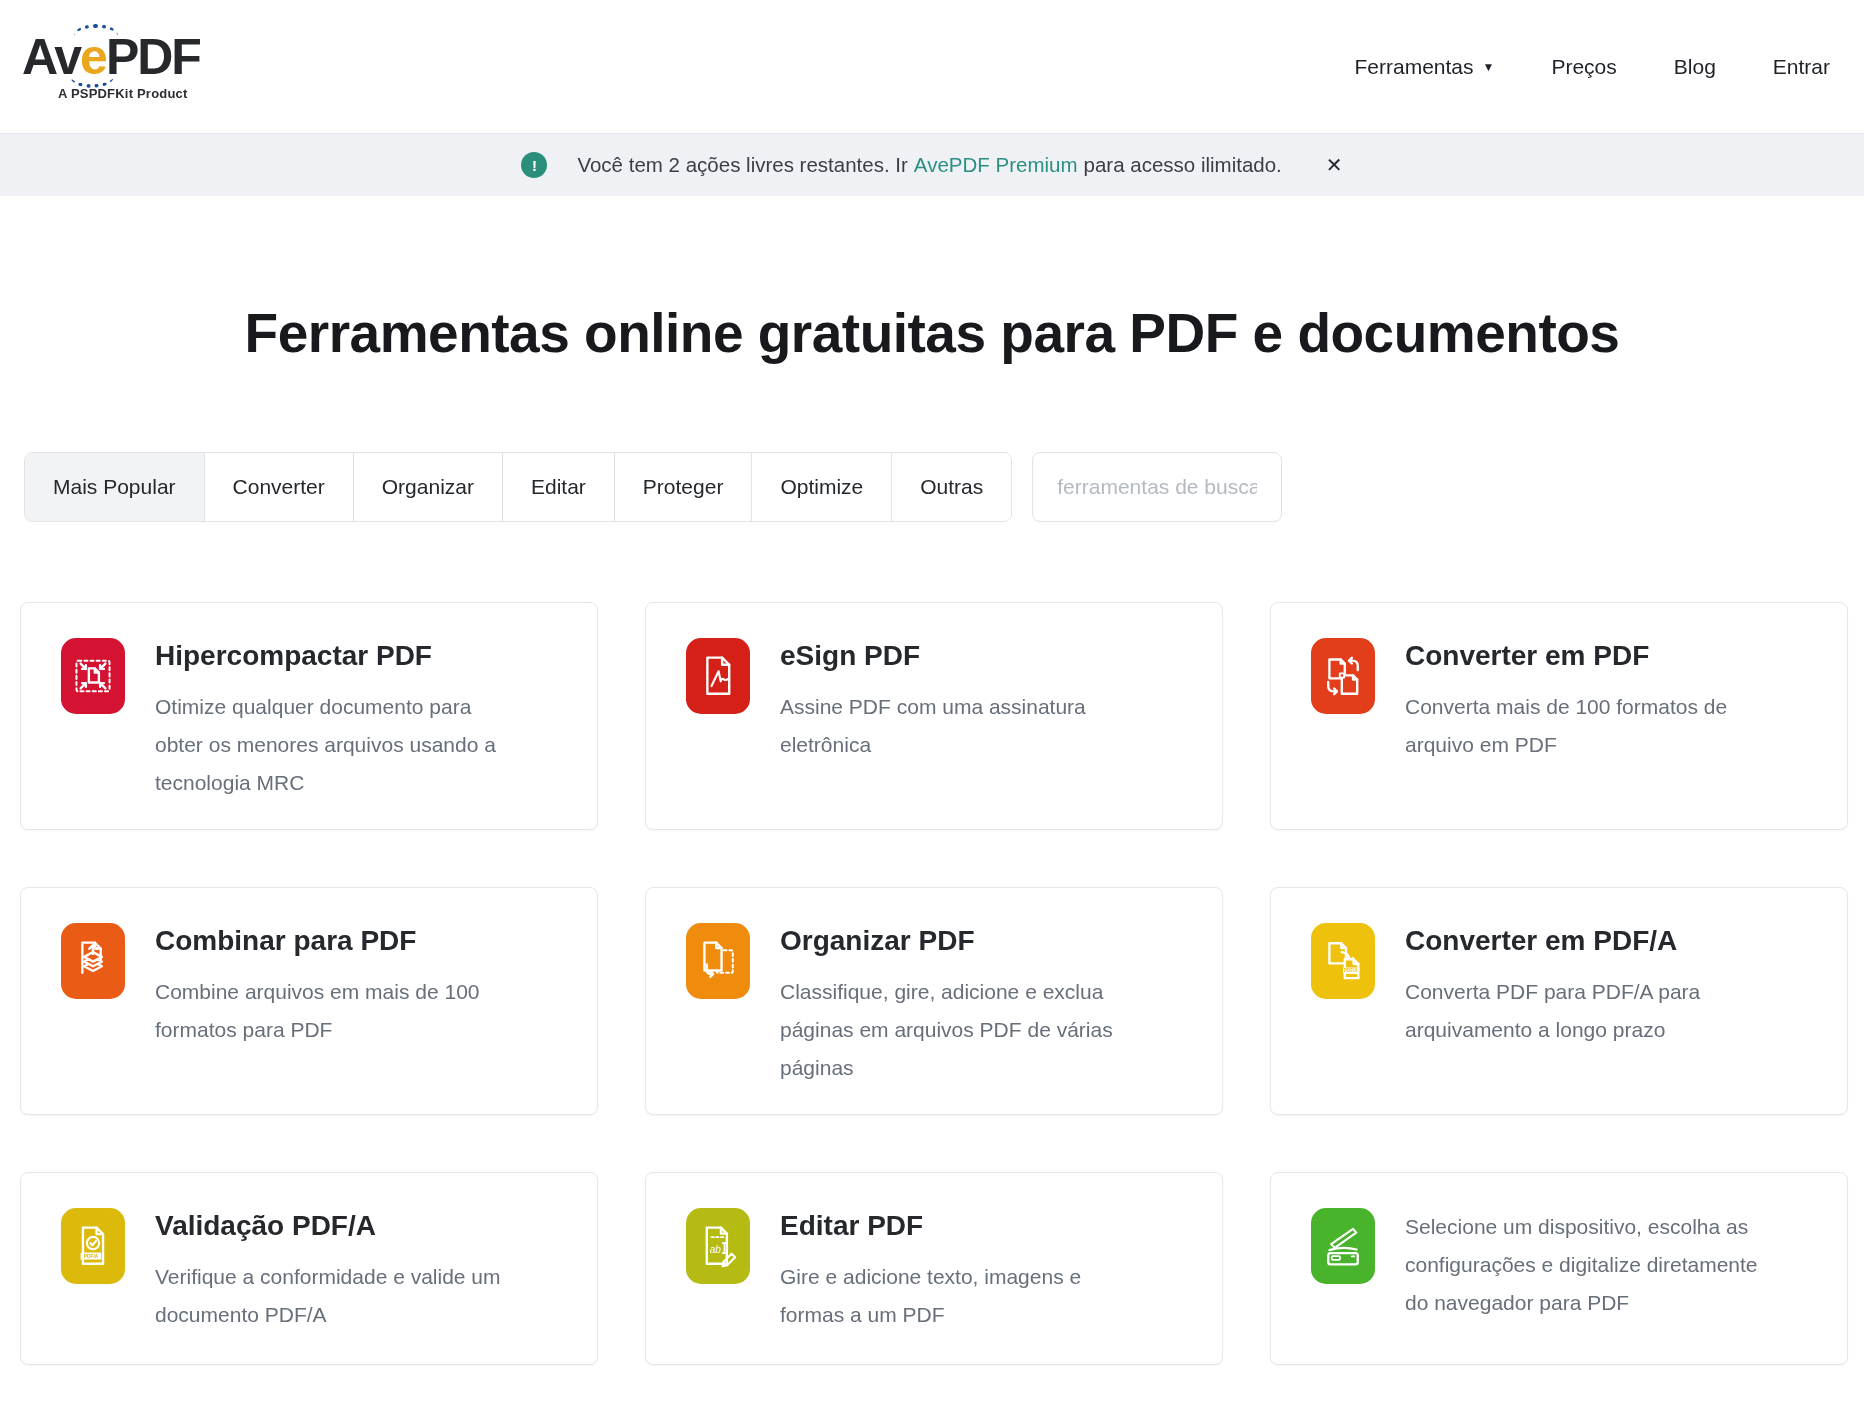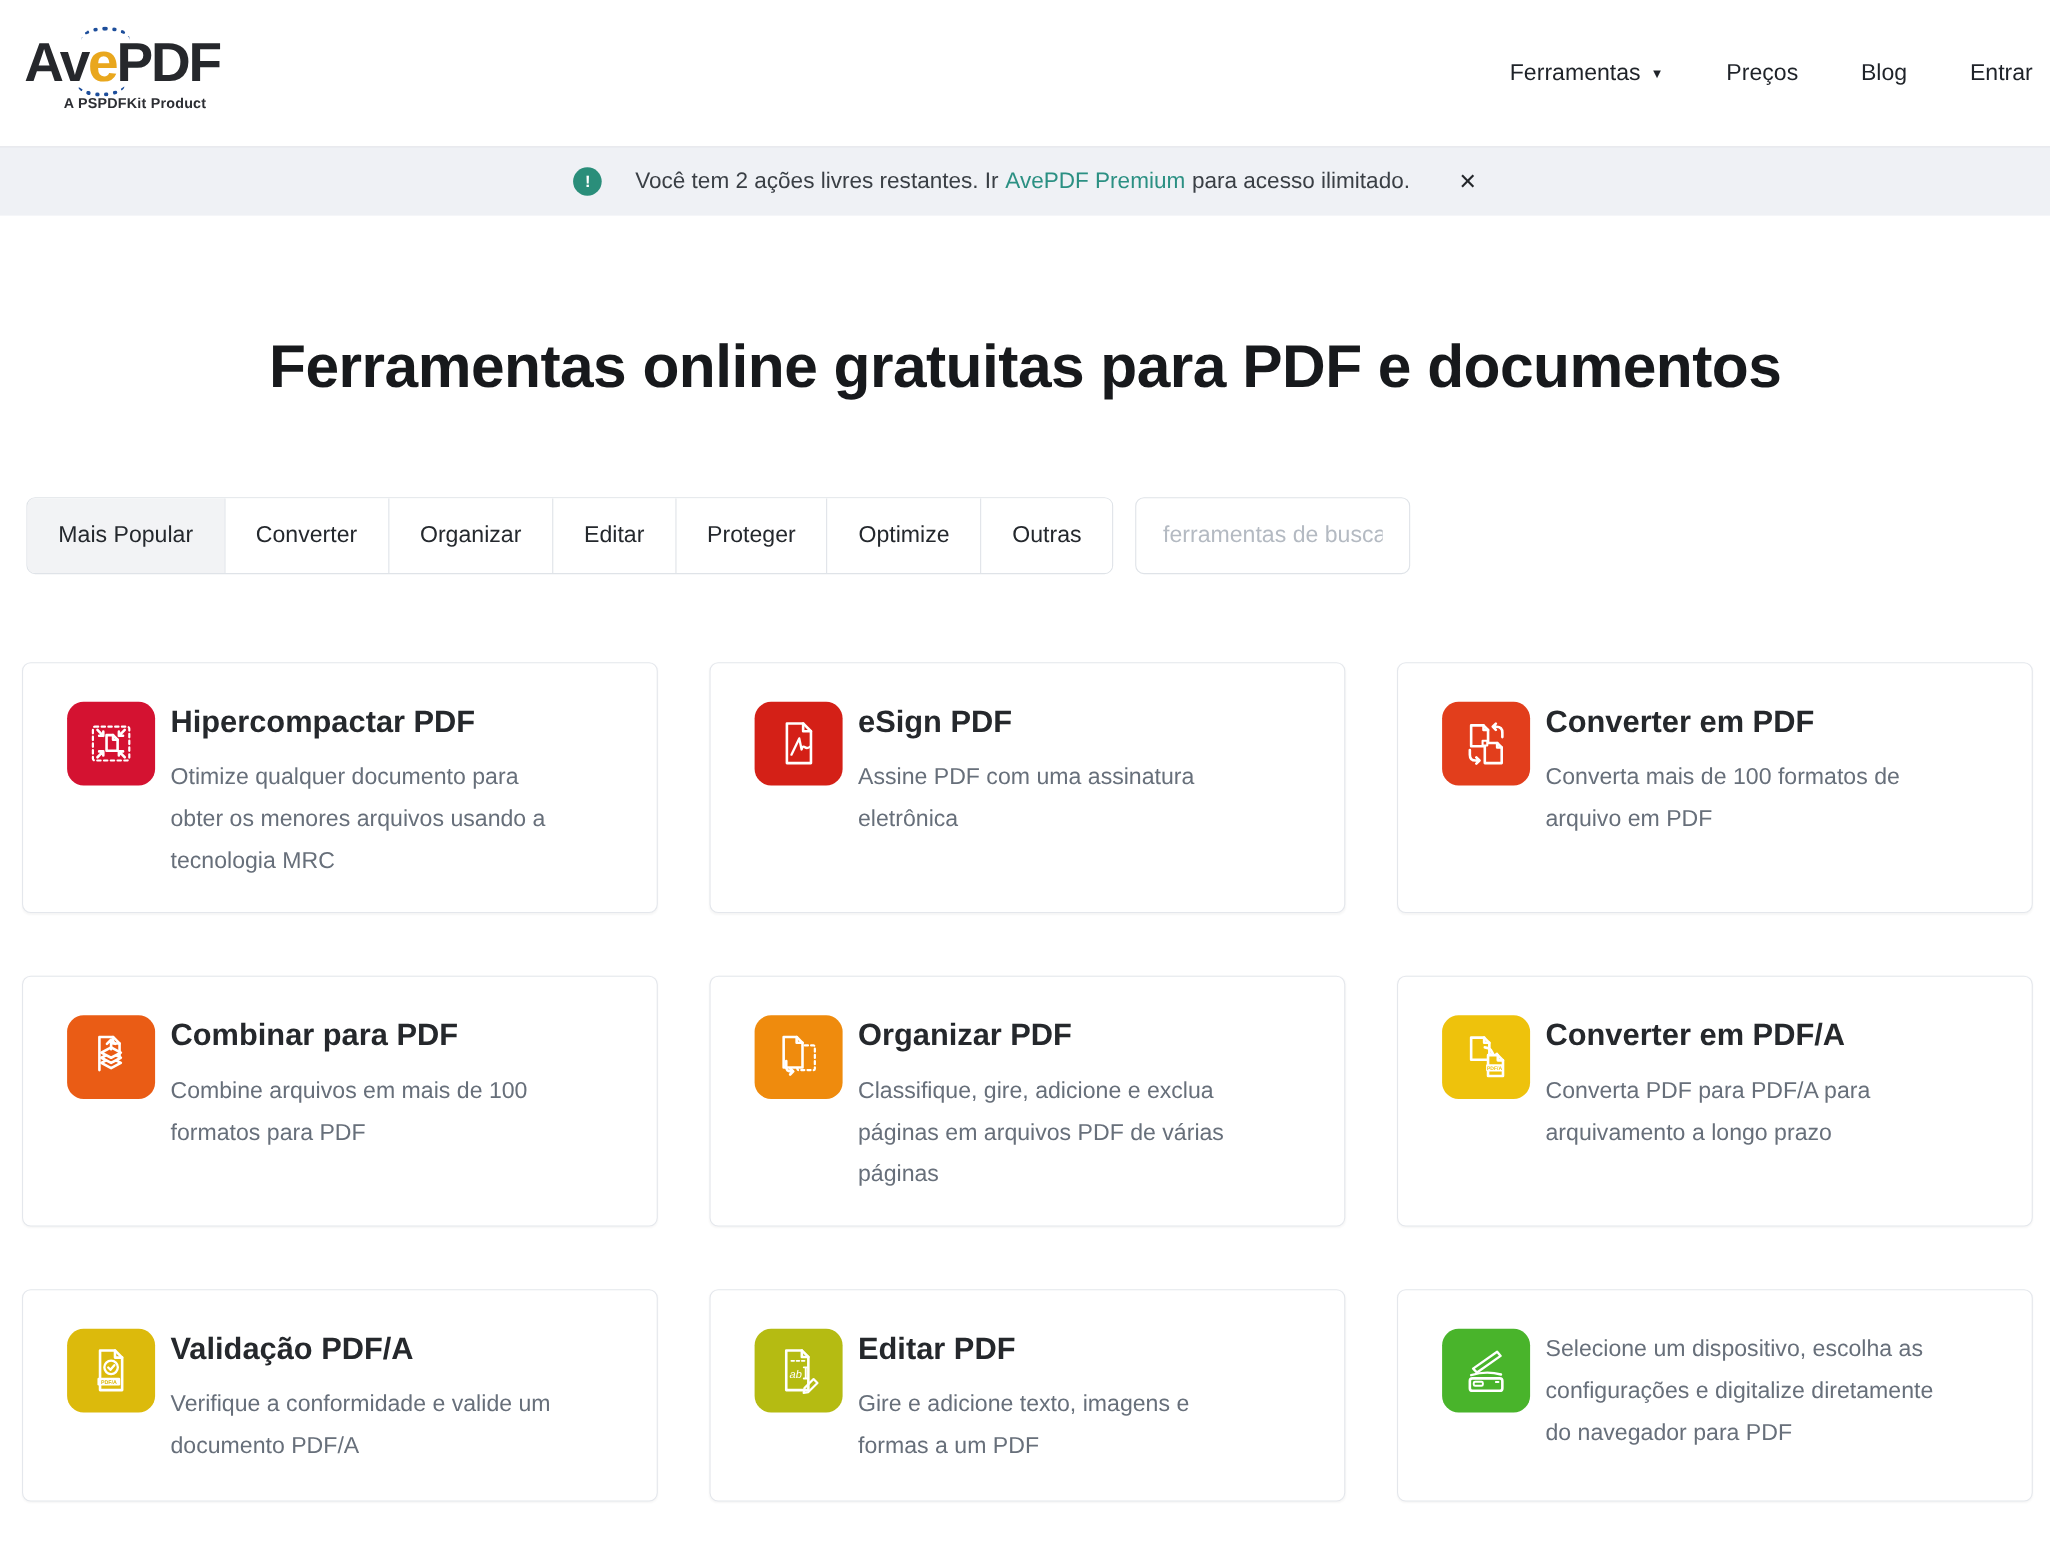--- a/index.html
+++ b/index.html
@@ -1,21 +1,21 @@
 <!DOCTYPE html>
 <html><head>
 <meta charset="utf-8">
 <style>
   * { margin:0; padding:0; box-sizing:border-box; }
   html,body { width:1864px; height:1408px; overflow:hidden; background:#fff;
               font-family:"Liberation Sans", sans-serif; color:#212529; }
 
   
   .header { height:133px; display:flex; align-items:center; justify-content:space-between;
-            padding:0 16px 0 22px; background:#fff;border-radius:25px; }
+            padding:0 34px 0 22px; background:#fff;border-radius:25px; }
   .logo { display:flex; flex-direction:column; cursor:pointer; }
   .wordmark { font-size:50px; font-weight:800; letter-spacing:-2px; color:#26282c; line-height:1; }
   .logo-e { color:#e9a71d; position:relative; display:inline-block; }
   .logo-e::before { content:""; position:absolute; left:-6px; top:-8px; width:44px; height:20px;
                     border-top:4px dotted #1d4e9b; border-radius:50%; }
   .logo-e::after  { content:""; position:absolute; left:-10px; bottom:-6px; width:44px; height:20px;
                     border-bottom:4px dotted #1d4e9b; border-radius:50%; }
   .logo-sub { font-size:13px; font-weight:700; color:#2c2e33; margin-top:4px; padding-left:36px;
               letter-spacing:.2px; }
   .nav { display:flex; align-items:center; gap:57px; font-size:21px; color:#1f2329; }
@@ -47,21 +47,21 @@
                   font-family:"Liberation Sans", sans-serif; }
   .search-input::placeholder { color:#b4bac2; }
 
   
   .grid { margin:80px 16px 0 20px; display:grid; grid-template-columns:repeat(3,1fr);
           grid-template-rows:228px 228px auto; column-gap:47px; row-gap:57px; }
   .card { border:1px solid #e4e7ec; border-radius:8px; background:#fff;
           box-shadow:0 1px 2px rgba(0,0,0,.04); padding:35px 30px 30px 40px;
           display:grid; grid-template-columns:76px 1fr; column-gap:18px; align-items:start;
           cursor:pointer; }
-  .icon-tile { width:80px; height:76px; border-radius:15px; display:flex; align-items:center;
+  .icon-tile { width:64px; height:76px; border-radius:15px; display:flex; align-items:center;
                justify-content:center; }
   .icon-tile svg { width:52px; height:52px; display:block; }
   .card h3 { font-size:28px; font-weight:700; color:#25282c; margin:2px 0 16px; white-space:nowrap; }
   .card p  { font-size:21px; color:#676f7a; line-height:38px; max-width:360px; }
   svg text { font-family:"Liberation Sans", sans-serif; }
 </style>
 </head>
 <body>
 
 <div class="header">

